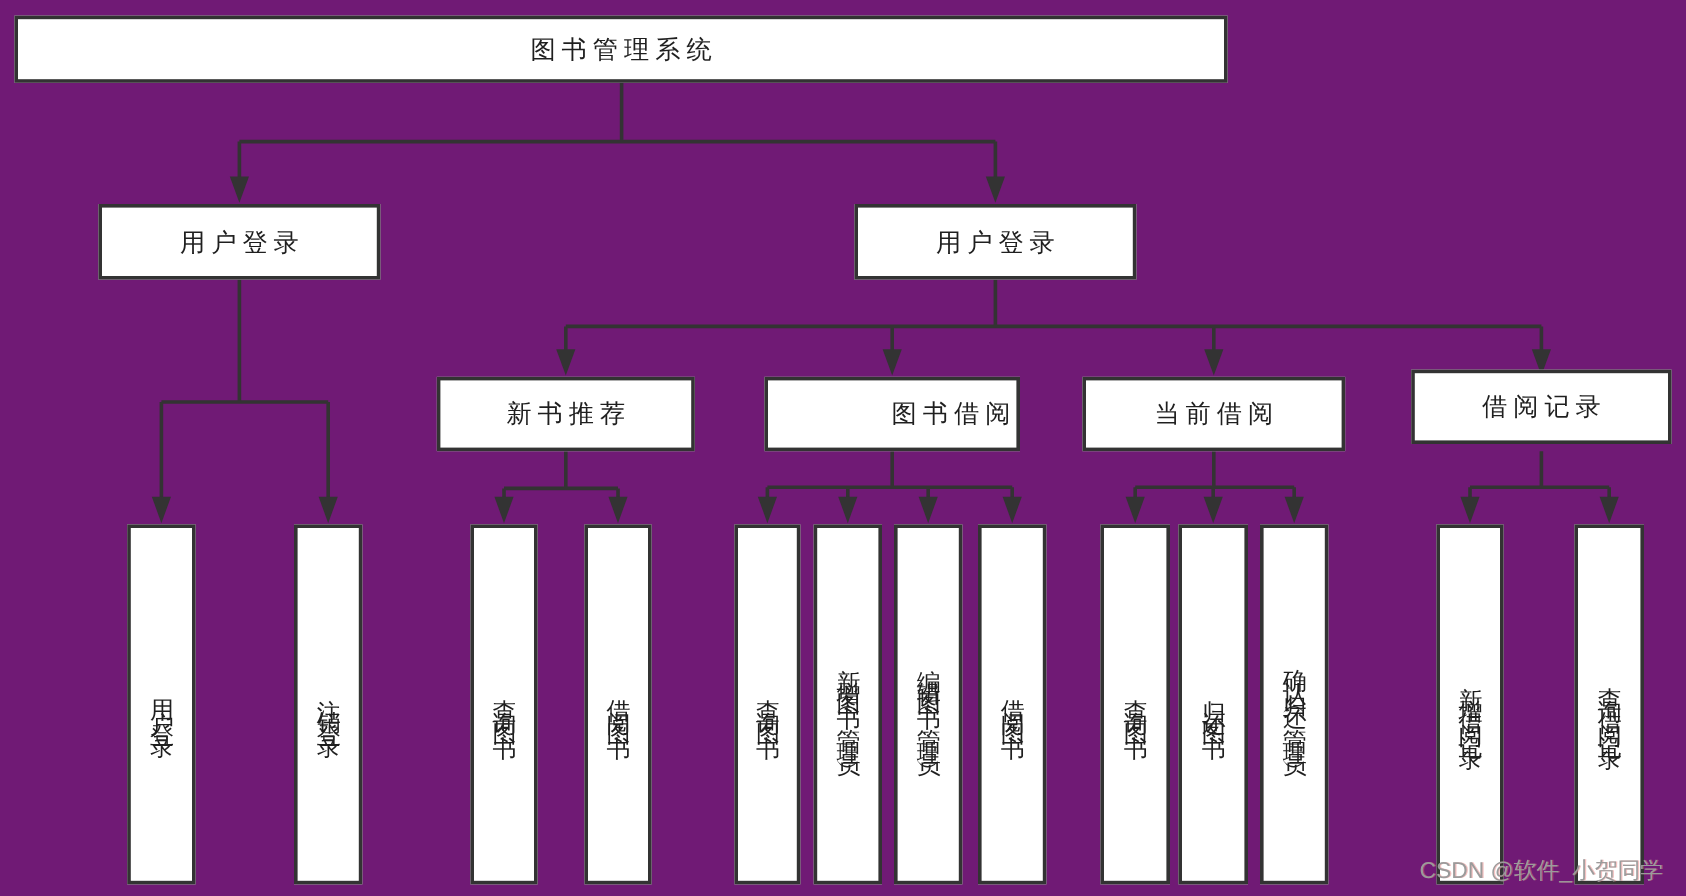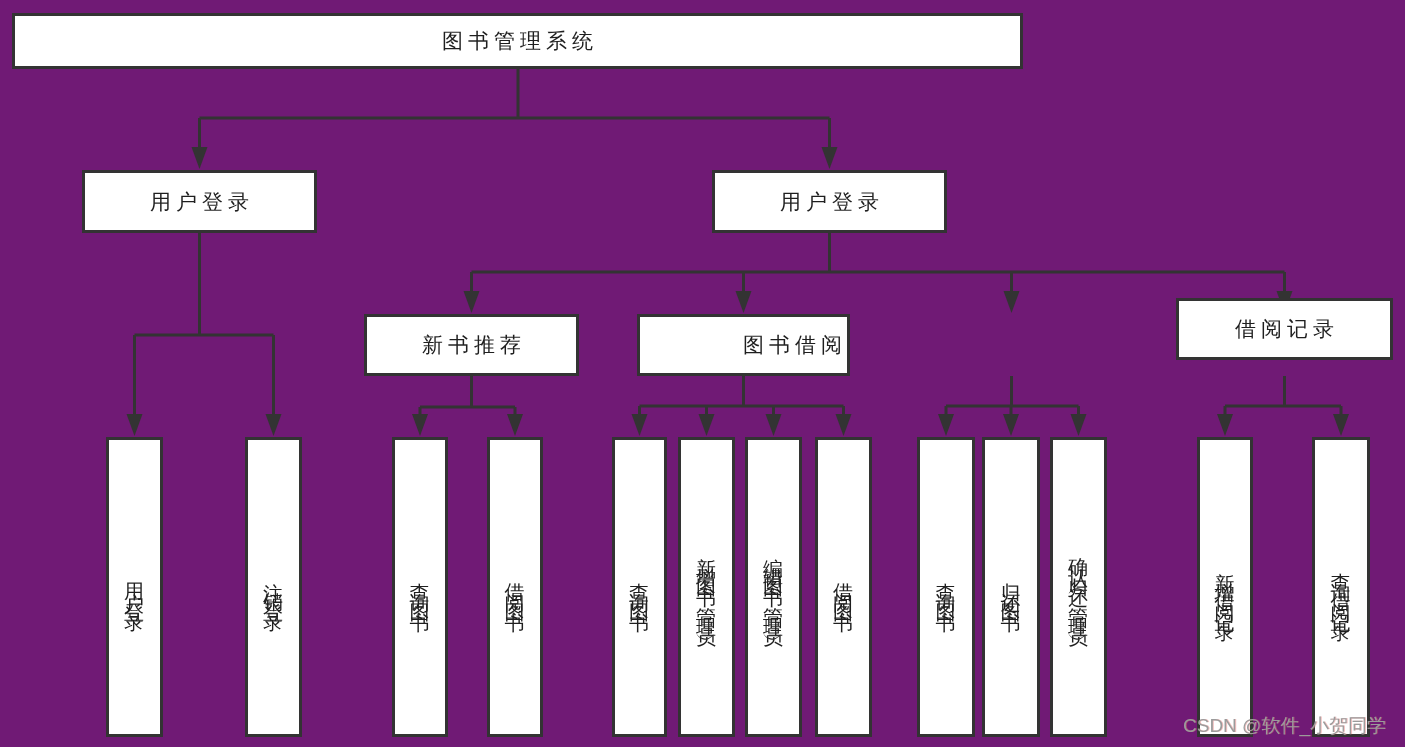--- a/index.html
+++ b/index.html
@@ -111,21 +111,24 @@
   <div class="node" style="left:712px; top:170px; width:235px; height:63px;">
     <span>用户登录</span>
   </div>
 
   <div class="node" style="left:364px; top:314px; width:215px; height:62px;">
     <span>新书推荐</span>
   </div>
   <div class="node" style="left:637px; top:314px; width:213px; height:62px;justify-content:flex-end;">
     <span>图书借阅</span>
   </div>
-  <div class="node" style="left:1176px; top:298px; width:217px; height:62px;">
+  <div class="node" style="left:902px; top:314px; width:219px; height:62px;">
+    <span>当前借阅</span>
+  </div>
+  <div class="node" style="left:1176px; top:308px; width:217px; height:62px;">
     <span>借阅记录</span>
   </div>
 
   <div class="leaf" style="left:106px; width:57px;">
     <span>用户登录</span>
   </div>
   <div class="leaf" style="left:245px; width:57px;">
     <span>注销登录</span>
   </div>
 

